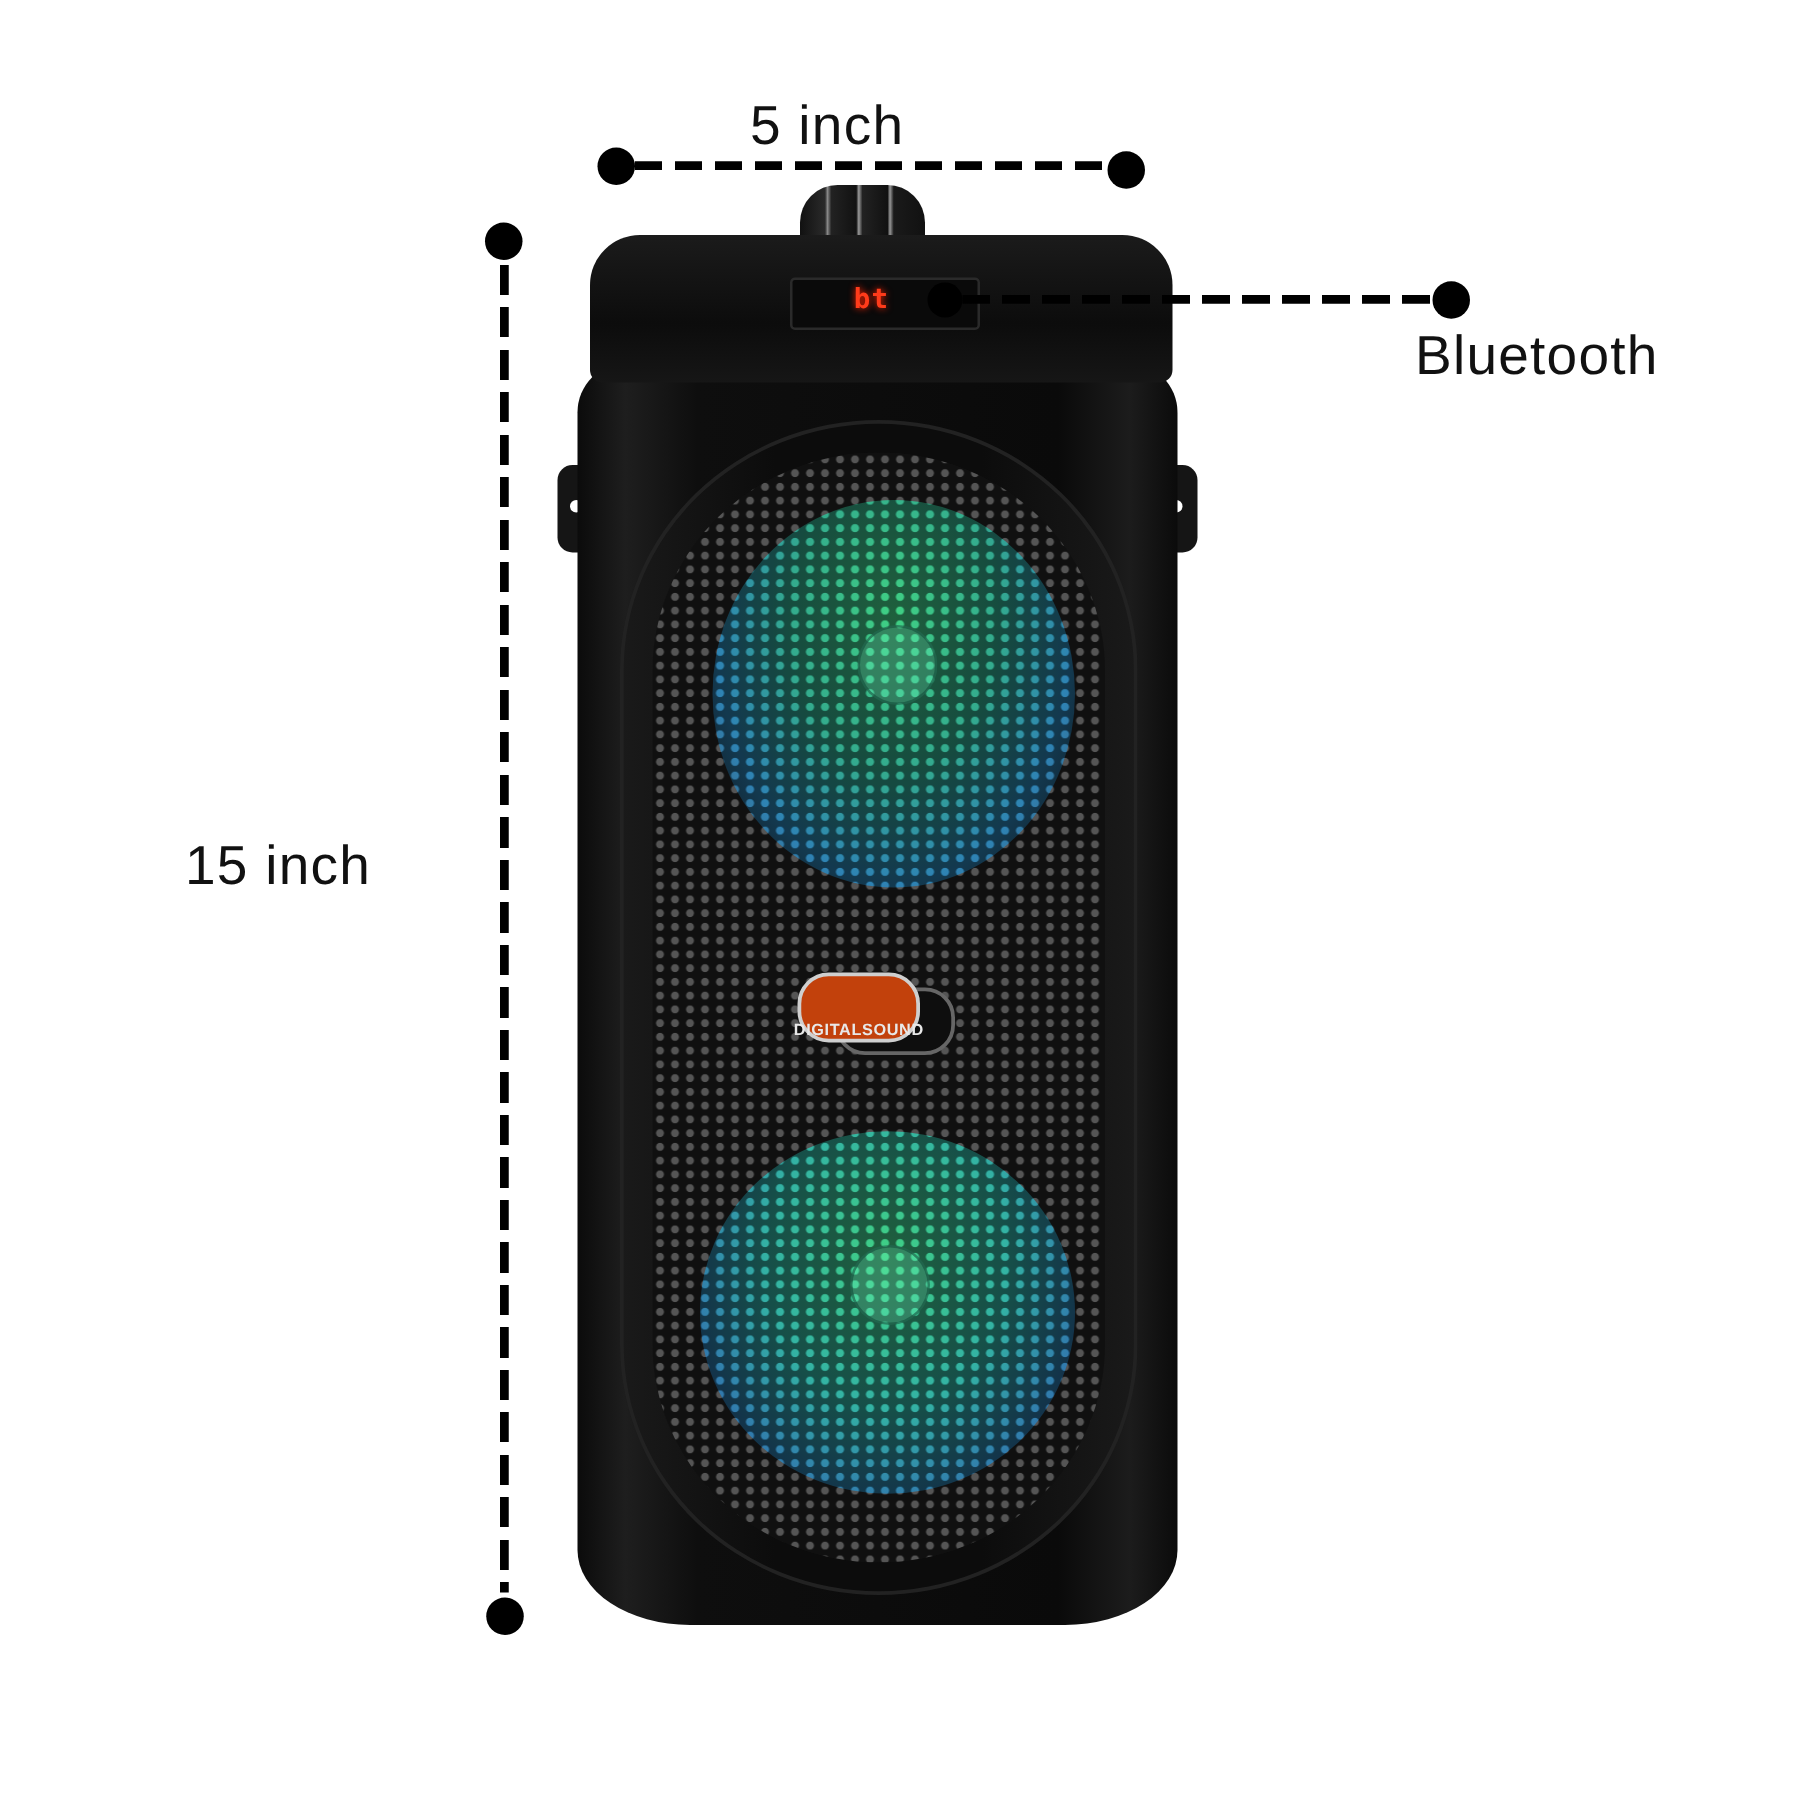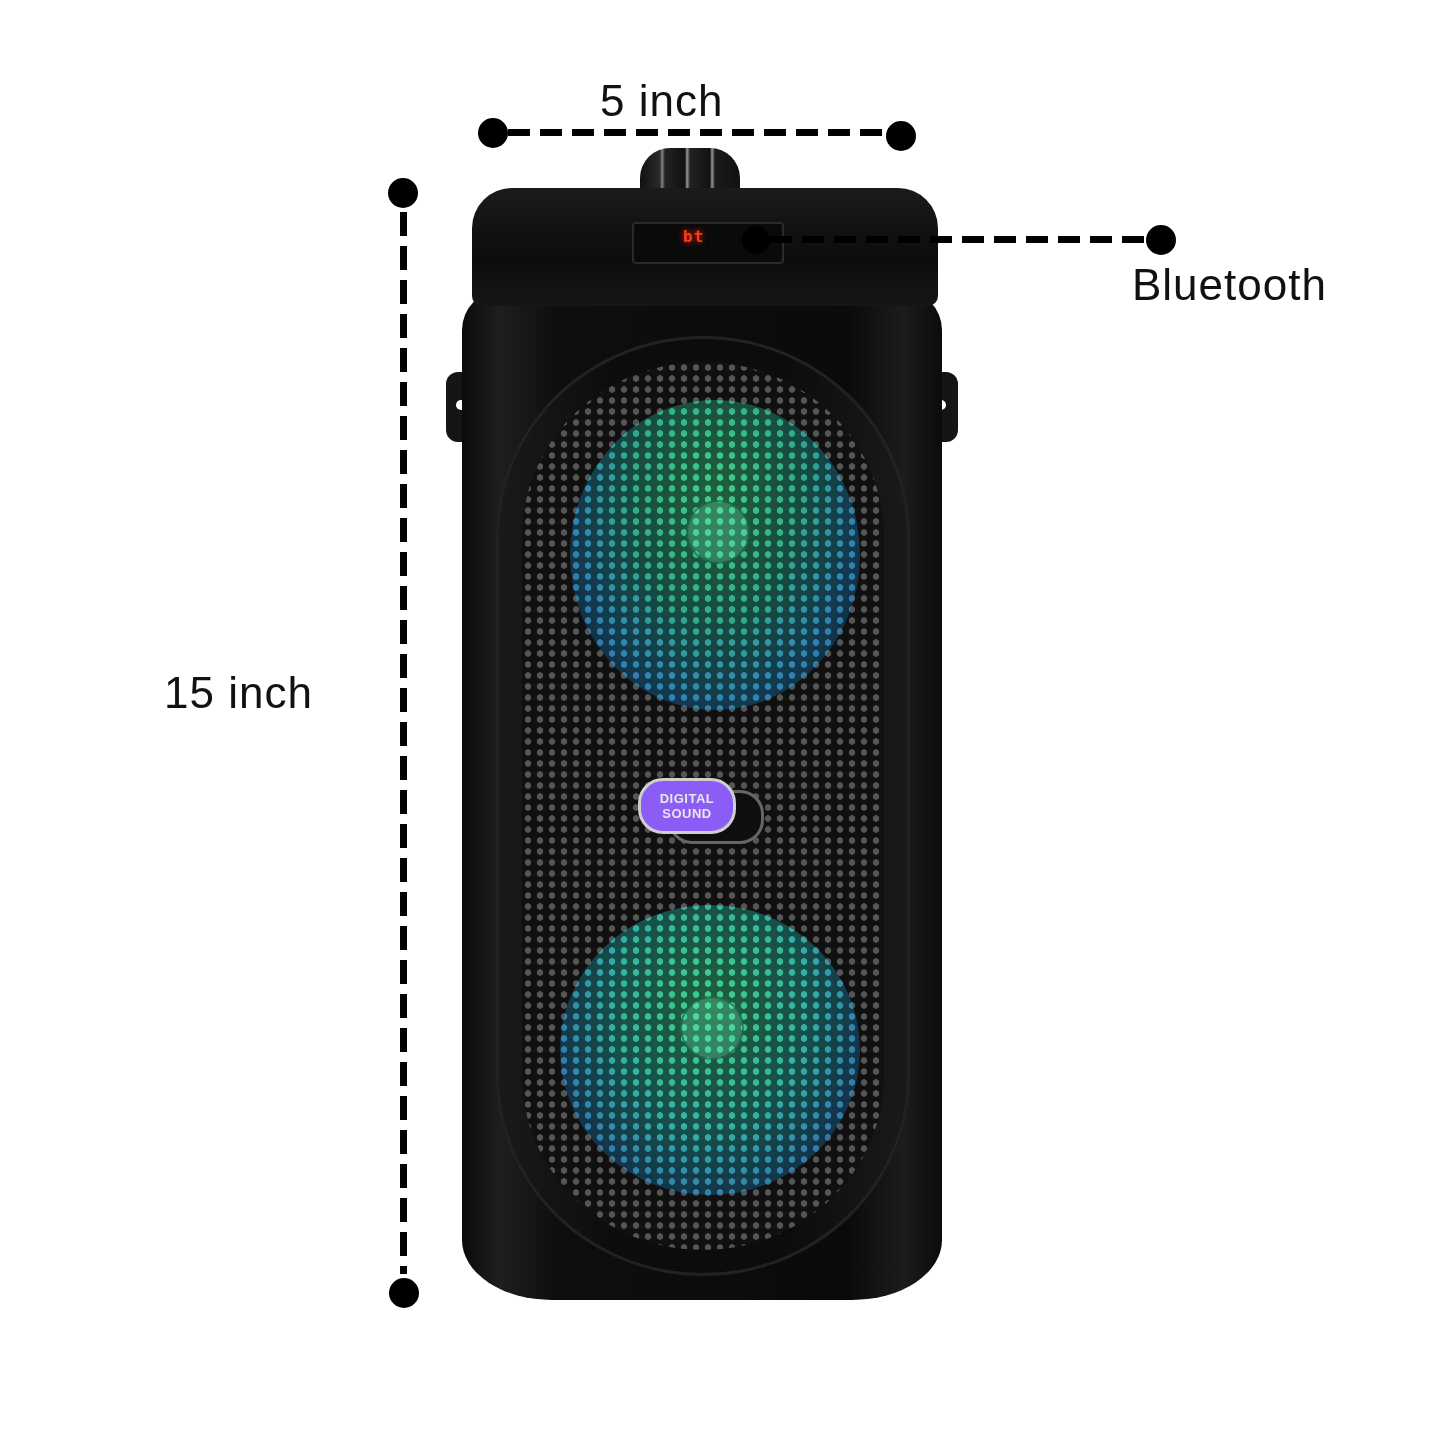--- a/index.html
+++ b/index.html
@@ -10,21 +10,21 @@
     .dot { width: 30px; height: 30px; border-radius: 50%; background: #000; }
     .hdash { height: 7px; background: repeating-linear-gradient(90deg, #000 0 22px, transparent 22px 32px); }
     .vdash { width: 7px; background: repeating-linear-gradient(180deg, #000 0 24px, transparent 24px 34px); }
 
     
     .knob { left: 640px; top: 148px; width: 100px; height: 50px; border-radius: 30px 30px 6px 6px;
             background: linear-gradient(90deg,#111 0,#2a2a2a 20%,#888 22%,#222 25%,#111 45%,#999 47%,#222 50%,#111 70%,#999 72%,#1a1a1a 75%,#111 100%); }
     .top-cap { left: 472px; top: 188px; width: 466px; height: 118px; border-radius: 40px 40px 10px 10px;
                background: linear-gradient(180deg,#1b1b1b,#0c0c0c 60%,#161616); }
     .display { left: 632px; top: 222px; width: 148px; height: 38px; background: #0a0a0a; border: 2px solid #2a2a2a; border-radius: 4px; }
-    .led-text { left: 683px; top: 227px; color: #ff3b1a; font-family: "DejaVu Sans Mono", monospace; font-size: 16px; font-weight: bold;
+    .led-text { left: 683px; top: 227px; color: #ff3b1a; font-family: "DejaVu Sans Mono", monospace; font-size: 22px; font-weight: bold;
                 text-shadow: 0 0 6px #ff2200; letter-spacing: 1px; }
     .bt-hole { left: 742px; top: 226px; width: 28px; height: 28px; border-radius: 50%; background: #000; }
     .body { left: 462px; top: 290px; width: 480px; height: 1010px; border-radius: 40px 40px 90px 90px / 40px 40px 60px 60px;
             background: linear-gradient(90deg,#0b0b0b 0,#1e1e1e 8%,#0e0e0e 20%,#0a0a0a 80%,#1c1c1c 92%,#0b0b0b 100%); }
     .ear { width: 32px; height: 70px; background: #151515; border-radius: 12px; }
     .ear::after { content:""; position:absolute; top:28px; left:10px; width:10px; height:10px; border-radius:50%; background:#fff; }
     .bezel { left: 496px; top: 336px; width: 414px; height: 940px; border-radius: 207px / 200px;
              background: linear-gradient(90deg,#1a1a1a,#0c0c0c 30%,#0c0c0c 70%,#1a1a1a); box-shadow: inset 0 0 0 3px #222; }
     .grille { left: 522px; top: 362px; width: 362px; height: 888px; border-radius: 181px / 175px; overflow: hidden;
               background-color: #151515;
@@ -33,36 +33,36 @@
     .woofer { border-radius: 50%; }
     .woofer-1 { left: 570px; top: 400px; width: 290px; height: 310px;
                 background: radial-gradient(ellipse at 50% 30%, rgba(60,230,140,0.85) 0, rgba(40,200,160,0.75) 40%, rgba(30,150,220,0.7) 70%, rgba(20,60,120,0.25) 100%); }
     .woofer-2 { left: 560px; top: 905px; width: 300px; height: 290px;
                 background: radial-gradient(ellipse at 50% 35%, rgba(60,230,140,0.85) 0, rgba(40,210,190,0.75) 45%, rgba(30,140,220,0.65) 75%, rgba(20,60,120,0.2) 100%); }
     .mesh-overlay { left: 522px; top: 362px; width: 362px; height: 888px; border-radius: 181px / 175px; pointer-events: none;
                     background-image: radial-gradient(circle, transparent 0 3px, #0d0d0d 3.6px);
                     background-size: 12px 11px; opacity: 0.55; }
     .tweeter { width: 60px; height: 60px; border-radius: 50%; border: 2px solid rgba(20,80,60,0.6); background: rgba(120,255,200,0.25); }
     .badge { left: 638px; top: 778px; width: 92px; height: 50px; border-radius: 25px; border: 3px solid #cfcfcf;
-             background: #8b5cf6; display:flex; flex-direction:column; align-items:center; justify-content:center; }
+             background: #c2410c; display:flex; flex-direction:row; align-items:flex-end; justify-content:center; }
     .badge-shadow { left: 668px; top: 790px; width: 90px; height: 48px; border-radius: 24px; border: 3px solid #666; background:#0e0e0e; }
     .badge span { color: #e8e8e8; font-size: 13px; font-weight: bold; line-height: 15px; letter-spacing: 0.5px; }
   </style>
 </head>
 <body>
 
 <div class="abs label" style="left:600px; top:76px;">5 inch</div>
 <div class="abs dot" style="left:478px; top:118px;"></div>
 <div class="abs hdash" style="left:508px; top:129px; width:380px;"></div>
 <div class="abs dot" style="left:886px; top:121px;"></div>
 
 <div class="abs dot" style="left:388px; top:178px;"></div>
 <div class="abs vdash" style="left:400px; top:212px; height:1062px;"></div>
 <div class="abs dot" style="left:389px; top:1278px;"></div>
-<div class="abs label" style="left:164px; top:668px;">15 inch</div>
+<div class="abs label" style="left:148px; top:668px;">15 inch</div>
 
 <div class="abs knob"></div>
 <div class="abs ear" style="left:446px; top:372px;"></div>
 <div class="abs ear" style="left:926px; top:372px;"></div>
 <div class="abs body"></div>
 <div class="abs top-cap"></div>
 <div class="abs display"></div>
 <div class="abs led-text">bt</div>
 <div class="abs bt-hole"></div>
 

